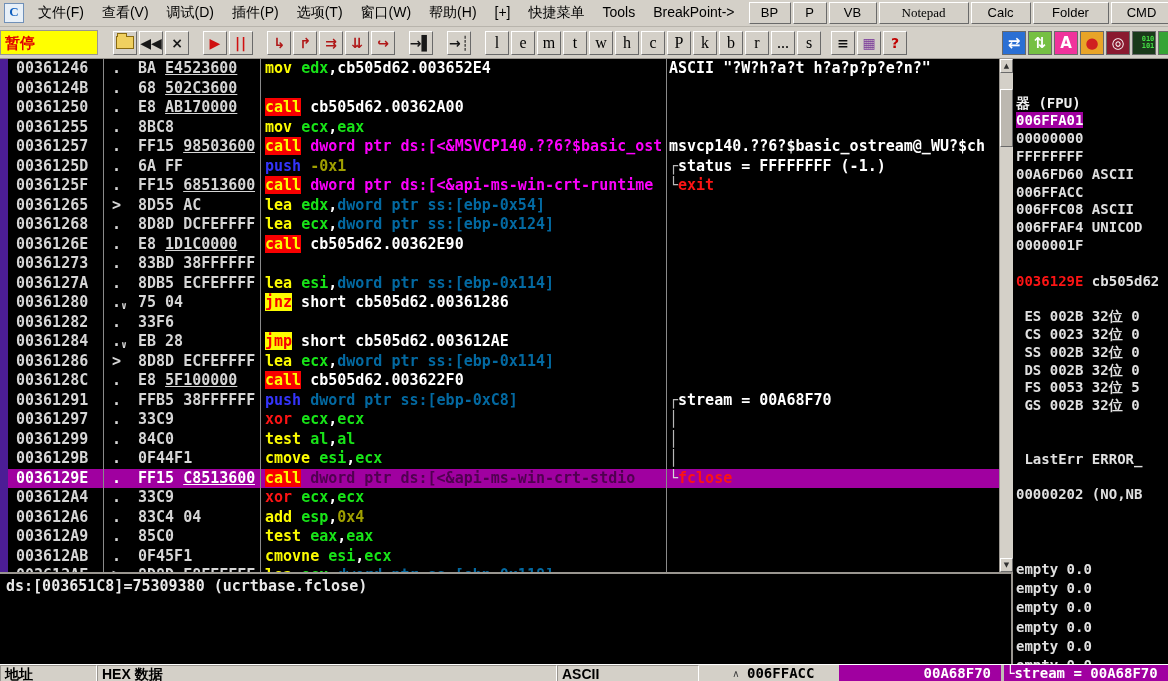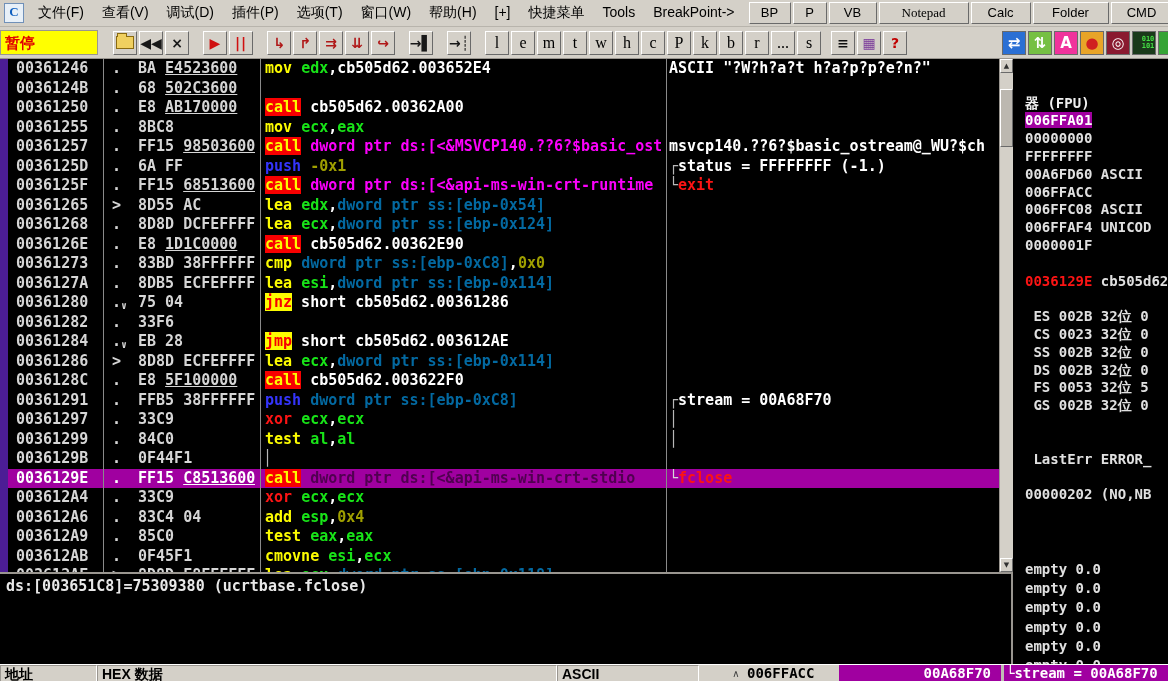--- a/index.html
+++ b/index.html
@@ -49,21 +49,21 @@
   
   #dscroll{width:14px;background:#d4d0c8;flex:0 0 auto;position:relative;border-left:1px solid #9a9690;box-sizing:border-box;}
   .sb-arrow{height:14px;background:#d4d0c8;border:1px solid;border-color:#fff #6a6a6a #6a6a6a #fff;
     font:7px/12px "DejaVu Sans",sans-serif;text-align:center;color:#303030;box-sizing:border-box;}
   #sb-thumb{position:absolute;top:30px;height:58px;left:0;right:0;background:#bcb8b0;border:1px solid;border-color:#fff #6a6a6a #6a6a6a #fff;box-sizing:border-box;}
   #sb-down{position:absolute;bottom:0;left:0;right:0;}
   
   #infobox{height:92px;background:#000;border-top:2px solid #9a9690;border-right:2px solid #9a9690;box-sizing:border-box;
     font:bold 15px/19px "DejaVu Sans Mono",monospace;color:#e8e8e8;padding:3px 6px;white-space:pre;}
   
-  #registers{flex:1;background:#000;overflow:hidden;font:bold 14px/17.8px "DejaVu Sans Mono",monospace;padding-left:12px;white-space:pre;}
+  #registers{flex:1;background:#000;overflow:hidden;font:bold 14px/17.8px "DejaVu Sans Mono",monospace;padding-left:3px;white-space:pre;}
   .rline{height:17.8px;overflow:hidden;}
   .rline .w{color:#e0e0e0;} .rline .rd{color:#fc1414;} .rline .hdr{color:#f0f0f0;}
   .rline .hl{background:#a000a0;color:#fff;}
   #fpu-lines{margin-top:20px;}
   #fpu-lines .rline{height:19.4px;line-height:19.4px;}
   
   #bottombar{height:19px;display:flex;background:#d4d0c8;border-top:1px solid #fff;overflow:hidden;
     font:bold 14px/17px "DejaVu Sans Mono",monospace;}
   .hdr-cell{border:1px solid #9a9690;border-right-color:#fff;background:#d4d0c8;color:#000;
     font:bold 14px/16px "Liberation Sans",sans-serif;padding-left:4px;box-sizing:border-box;flex:0 0 auto;overflow:hidden;}
@@ -167,31 +167,31 @@
             <div class="drow"><span class="d-addr">00361246</span><span class="d-mk">.</span><span class="d-bytes"><span>BA</span> <span class="ul">E4523600</span></span><span class="d-instr"><span class="y">mov </span><span class="g">edx</span><span class="wt">,</span><span class="wt">cb505d62.003652E4</span></span><span class="d-com"><span class="wt">ASCII "?W?h?a?t h?a?p?p?e?n?"</span></span></div>
             <div class="drow"><span class="d-addr">0036124B</span><span class="d-mk">.</span><span class="d-bytes"><span>68</span> <span class="ul">502C3600</span></span><span class="d-com"></span></div>
             <div class="drow"><span class="d-addr">00361250</span><span class="d-mk">.</span><span class="d-bytes"><span>E8</span> <span class="ul">AB170000</span></span><span class="d-instr"><span class="ca">call</span><span class="wt"> cb505d62.00362A00</span></span><span class="d-com"></span></div>
             <div class="drow"><span class="d-addr">00361255</span><span class="d-mk">.</span><span class="d-bytes"><span>8BC8</span></span><span class="d-instr"><span class="y">mov </span><span class="g">ecx</span><span class="wt">,</span><span class="g">eax</span></span><span class="d-com"></span></div>
             <div class="drow"><span class="d-addr">00361257</span><span class="d-mk">.</span><span class="d-bytes"><span>FF15</span> <span class="ul">98503600</span></span><span class="d-instr"><span class="ca">call</span><span class="wt"> </span><span class="mg">dword ptr ds:[&lt;&amp;MSVCP140.??6?$basic_ost</span></span><span class="d-com"><span class="wt">msvcp140.??6?$basic_ostream@_WU?$ch</span></span></div>
             <div class="drow"><span class="d-addr">0036125D</span><span class="d-mk">.</span><span class="d-bytes"><span>6A FF</span></span><span class="d-instr"><span class="pu">push </span><span class="ol">-0x1</span></span><span class="d-com"><span class="gy">┌</span><span class="wt">status = FFFFFFFF (-1.)</span></span></div>
             <div class="drow"><span class="d-addr">0036125F</span><span class="d-mk">.</span><span class="d-bytes"><span>FF15</span> <span class="ul">68513600</span></span><span class="d-instr"><span class="ca">call</span><span class="wt"> </span><span class="mg">dword ptr ds:[&lt;&amp;api-ms-win-crt-runtime</span></span><span class="d-com"><span class="gy">└</span><span class="rd">exit</span></span></div>
             <div class="drow"><span class="d-addr">00361265</span><span class="d-mk">&gt;</span><span class="d-bytes"><span>8D55 AC</span></span><span class="d-instr"><span class="y">lea </span><span class="g">edx</span><span class="wt">,</span><span class="cy">dword ptr ss:[ebp-0x54]</span></span><span class="d-com"></span></div>
             <div class="drow"><span class="d-addr">00361268</span><span class="d-mk">.</span><span class="d-bytes"><span>8D8D DCFEFFFF</span></span><span class="d-instr"><span class="y">lea </span><span class="g">ecx</span><span class="wt">,</span><span class="cy">dword ptr ss:[ebp-0x124]</span></span><span class="d-com"></span></div>
             <div class="drow"><span class="d-addr">0036126E</span><span class="d-mk">.</span><span class="d-bytes"><span>E8</span> <span class="ul">1D1C0000</span></span><span class="d-instr"><span class="ca">call</span><span class="wt"> cb505d62.00362E90</span></span><span class="d-com"></span></div>
-            <div class="drow"><span class="d-addr">00361273</span><span class="d-mk">.</span><span class="d-bytes"><span>83BD 38FFFFFF</span></span><span class="d-instr"><span class="y">cmp </span><span class="cy">dword ptr ss:[ebp-0xC8]</span><span class="wt">,</span><span class="ol">0x0</span></span><span class="d-com"></span></div>
+            <div class="drow"><span class="d-addr">00361273</span><span class="d-mk">.</span><span class="d-bytes"><span>83BD 38FFFFFF</span></span><span class="d-com"></span></div>
             <div class="drow"><span class="d-addr">0036127A</span><span class="d-mk">.</span><span class="d-bytes"><span>8DB5 ECFEFFFF</span></span><span class="d-instr"><span class="y">lea </span><span class="g">esi</span><span class="wt">,</span><span class="cy">dword ptr ss:[ebp-0x114]</span></span><span class="d-com"></span></div>
             <div class="drow"><span class="d-addr">00361280</span><span class="d-mk">.<span class="mkv">∨</span></span><span class="d-bytes"><span>75 04</span></span><span class="d-instr"><span class="jc">jnz</span><span class="wt"> short cb505d62.00361286</span></span><span class="d-com"></span></div>
             <div class="drow"><span class="d-addr">00361282</span><span class="d-mk">.</span><span class="d-bytes"><span>33F6</span></span><span class="d-com"></span></div>
             <div class="drow"><span class="d-addr">00361284</span><span class="d-mk">.<span class="mkv">∨</span></span><span class="d-bytes"><span>EB 28</span></span><span class="d-instr"><span class="jc">jmp</span><span class="wt"> short cb505d62.003612AE</span></span><span class="d-com"></span></div>
             <div class="drow"><span class="d-addr">00361286</span><span class="d-mk">&gt;</span><span class="d-bytes"><span>8D8D ECFEFFFF</span></span><span class="d-instr"><span class="y">lea </span><span class="g">ecx</span><span class="wt">,</span><span class="cy">dword ptr ss:[ebp-0x114]</span></span><span class="d-com"></span></div>
             <div class="drow"><span class="d-addr">0036128C</span><span class="d-mk">.</span><span class="d-bytes"><span>E8</span> <span class="ul">5F100000</span></span><span class="d-instr"><span class="ca">call</span><span class="wt"> cb505d62.003622F0</span></span><span class="d-com"></span></div>
             <div class="drow"><span class="d-addr">00361291</span><span class="d-mk">.</span><span class="d-bytes"><span>FFB5 38FFFFFF</span></span><span class="d-instr"><span class="pu">push </span><span class="cy">dword ptr ss:[ebp-0xC8]</span></span><span class="d-com"><span class="gy">┌</span><span class="wt">stream = 00A68F70</span></span></div>
             <div class="drow"><span class="d-addr">00361297</span><span class="d-mk">.</span><span class="d-bytes"><span>33C9</span></span><span class="d-instr"><span class="xo">xor </span><span class="g">ecx</span><span class="wt">,</span><span class="g">ecx</span></span><span class="d-com"><span class="gy">│</span></span></div>
             <div class="drow"><span class="d-addr">00361299</span><span class="d-mk">.</span><span class="d-bytes"><span>84C0</span></span><span class="d-instr"><span class="y">test </span><span class="g">al</span><span class="wt">,</span><span class="g">al</span></span><span class="d-com"><span class="gy">│</span></span></div>
-            <div class="drow"><span class="d-addr">0036129B</span><span class="d-mk">.</span><span class="d-bytes"><span>0F44F1</span></span><span class="d-com"><span class="gy">│</span></span></div>
+            <div class="drow"><span class="d-addr">0036129B</span><span class="d-mk">.</span><span class="d-bytes"><span>0F44F1</span></span><span class="d-instr"><span class="y">cmove </span><span class="g">esi</span><span class="wt">,</span><span class="g">ecx</span></span><span class="d-com"><span class="gy">│</span></span></div>
             <div class="drow sel"><span class="d-addr">0036129E</span><span class="d-mk">.</span><span class="d-bytes"><span>FF15</span> <span class="ul">C8513600</span></span><span class="d-instr"><span class="ca">call</span><span class="wt"> </span><span class="ps">dword ptr ds:[&lt;&amp;api-ms-win-crt-stdio</span></span><span class="d-com"><span class="gy">└</span><span class="rd">fclose</span></span></div>
             <div class="drow"><span class="d-addr">003612A4</span><span class="d-mk">.</span><span class="d-bytes"><span>33C9</span></span><span class="d-instr"><span class="xo">xor </span><span class="g">ecx</span><span class="wt">,</span><span class="g">ecx</span></span><span class="d-com"></span></div>
             <div class="drow"><span class="d-addr">003612A6</span><span class="d-mk">.</span><span class="d-bytes"><span>83C4 04</span></span><span class="d-instr"><span class="y">add </span><span class="g">esp</span><span class="wt">,</span><span class="ol">0x4</span></span><span class="d-com"></span></div>
             <div class="drow"><span class="d-addr">003612A9</span><span class="d-mk">.</span><span class="d-bytes"><span>85C0</span></span><span class="d-instr"><span class="y">test </span><span class="g">eax</span><span class="wt">,</span><span class="g">eax</span></span><span class="d-com"></span></div>
             <div class="drow"><span class="d-addr">003612AB</span><span class="d-mk">.</span><span class="d-bytes"><span>0F45F1</span></span><span class="d-instr"><span class="y">cmovne </span><span class="g">esi</span><span class="wt">,</span><span class="g">ecx</span></span><span class="d-com"></span></div>
             <div class="drow"><span class="d-addr">003612AE</span><span class="d-mk">&gt;</span><span class="d-bytes"><span>8D8D E8FEFFFF</span></span><span class="d-instr"><span class="y">lea </span><span class="g">ecx</span><span class="wt">,</span><span class="cy">dword ptr ss:[ebp-0x118]</span></span><span class="d-com"></span></div>
           </div>
         <div class="vsep" style="left:95px;"></div>
         <div class="vsep" style="left:252px;"></div>
         <div class="vsep" style="left:658px;"></div>

